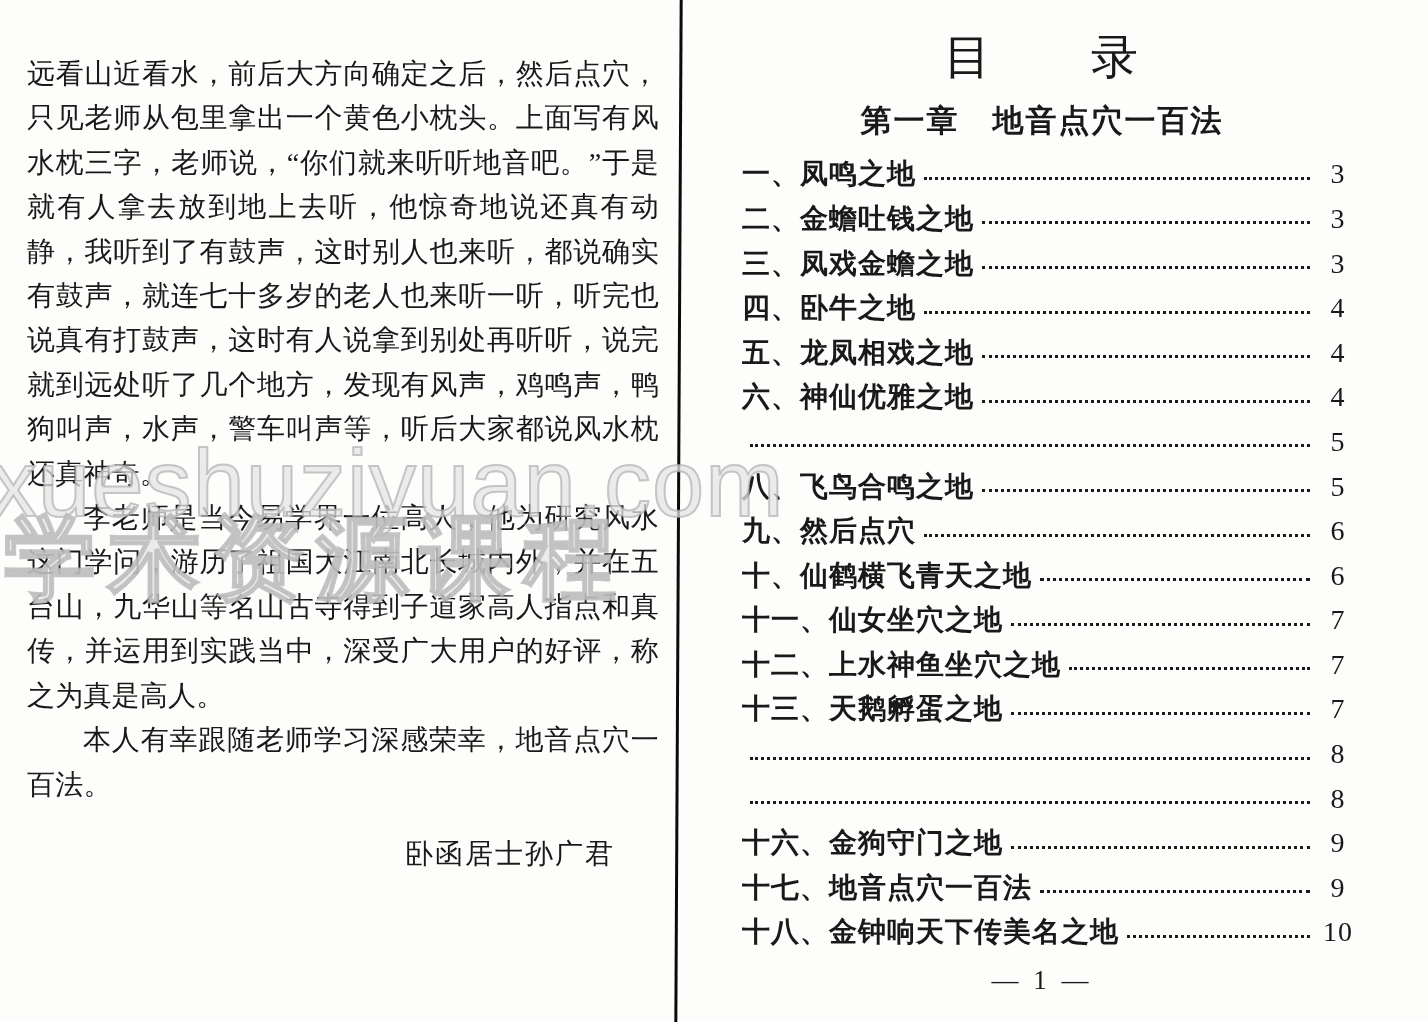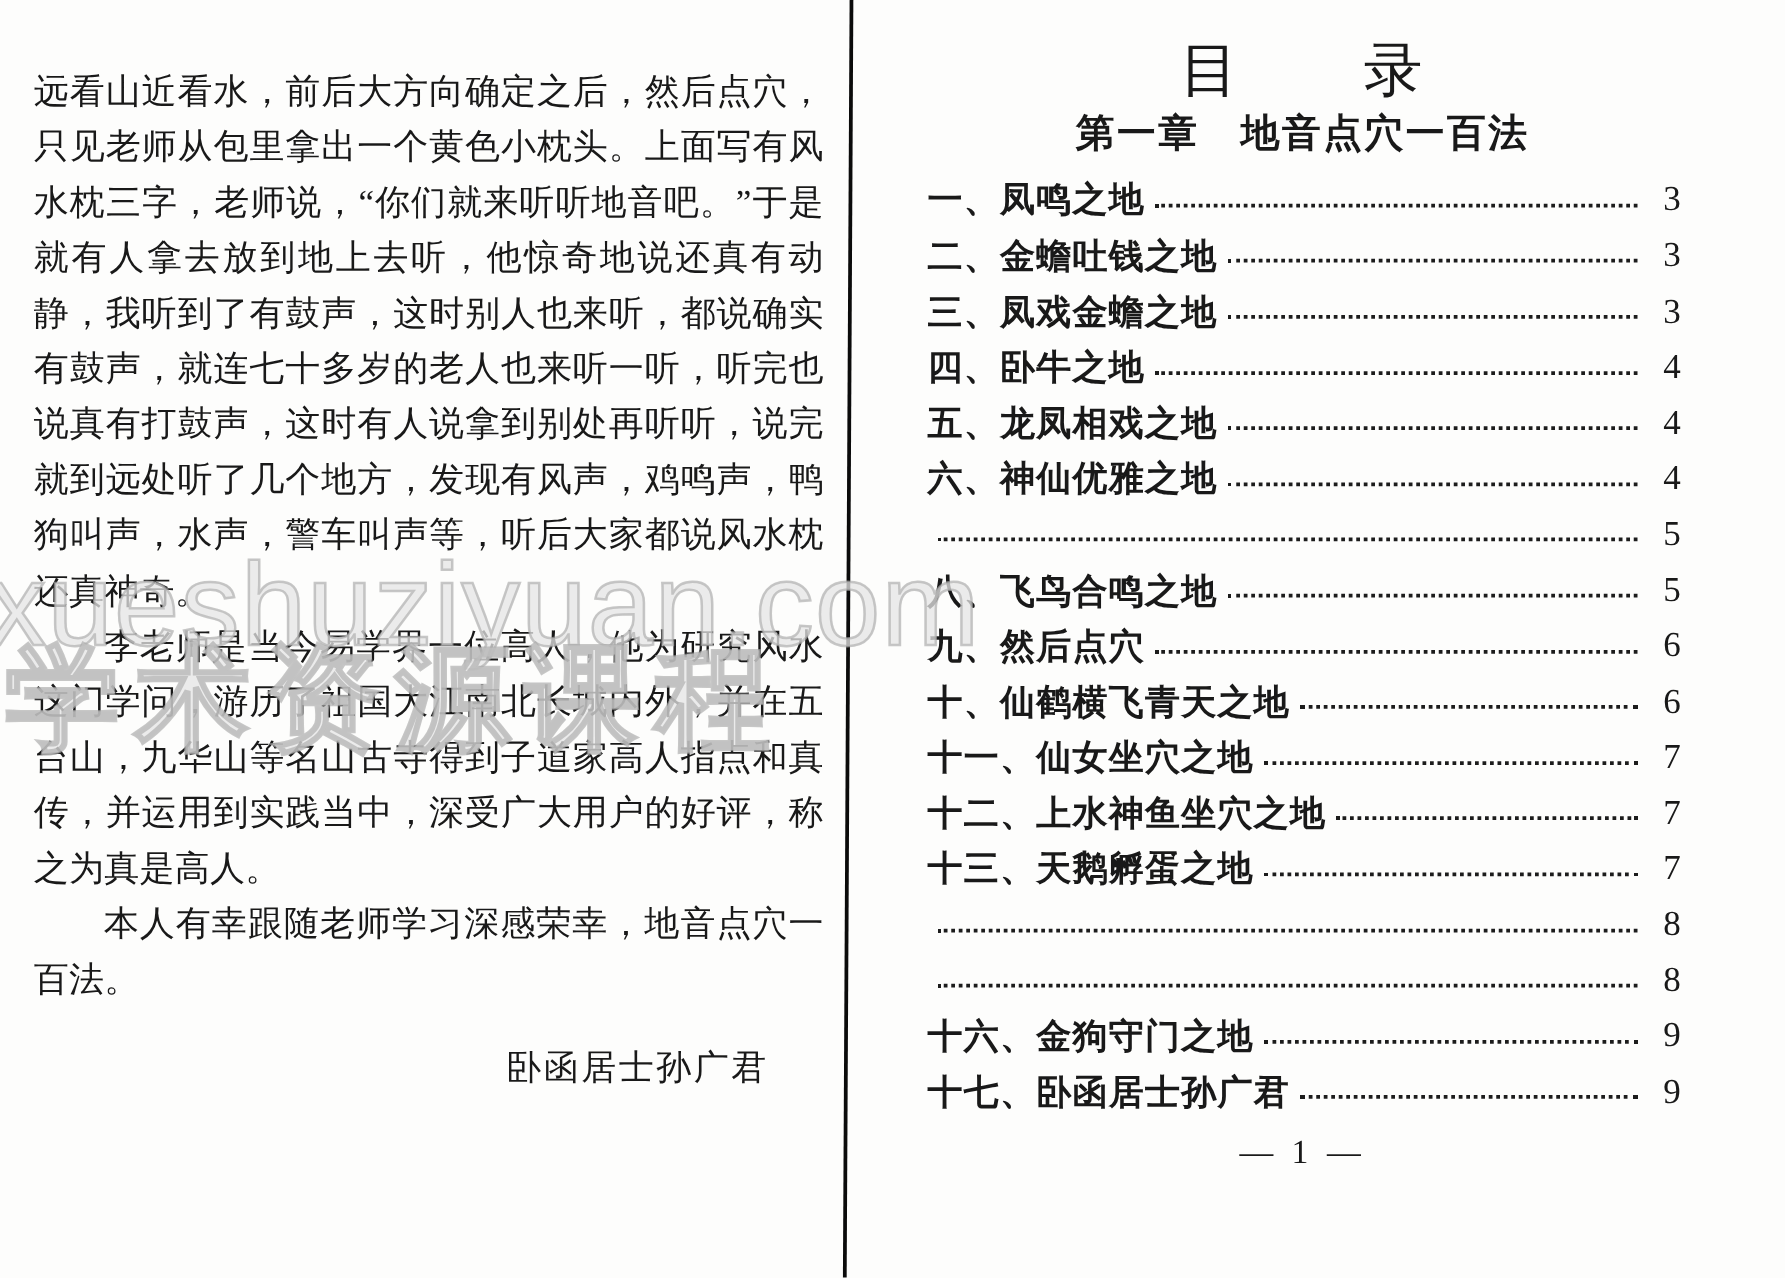--- a/index.html
+++ b/index.html
@@ -88,21 +88,21 @@
     text-align: center;
     font-size: 47px;
     font-weight: normal;
     line-height: 1.15;
     letter-spacing: 2px;
   }
   .chapter-heading {
     text-align: center;
     font-size: 31px;
     font-weight: bold;
-    margin-top: 2px;
+    margin-top: 16px;
     letter-spacing: 2px;
   }
   .toc-list { margin-top: 10px; }
   .toc-row {
     display: flex;
     align-items: center;
     height: 44.6px;
     font-size: 28px;
     font-weight: bold;
     letter-spacing: 1px;
@@ -236,20 +236,25 @@
     <span class="toc-entry-page">8</span>
   </div>
 
   <div class="toc-row">
     <span class="toc-entry-label">十六、金狗守门之地</span>
     <span class="toc-leader"></span>
     <span class="toc-entry-page">9</span>
   </div>
 
   <div class="toc-row">
-    <span class="toc-entry-label">十七、卧函居士孙广君</span>
+    <span class="toc-entry-label">十七、地音点穴一百法</span>
     <span class="toc-leader"></span>
     <span class="toc-entry-page">9</span>
   </div>
 
+  <div class="toc-row">
+    <span class="toc-entry-label">十八、金钟响天下传美名之地</span>
+    <span class="toc-leader"></span>
+    <span class="toc-entry-page">10</span>
+  </div>
 </div>
   <div class="toc-footer">— 1 —</div>
 </div>
 
 </body></html>

